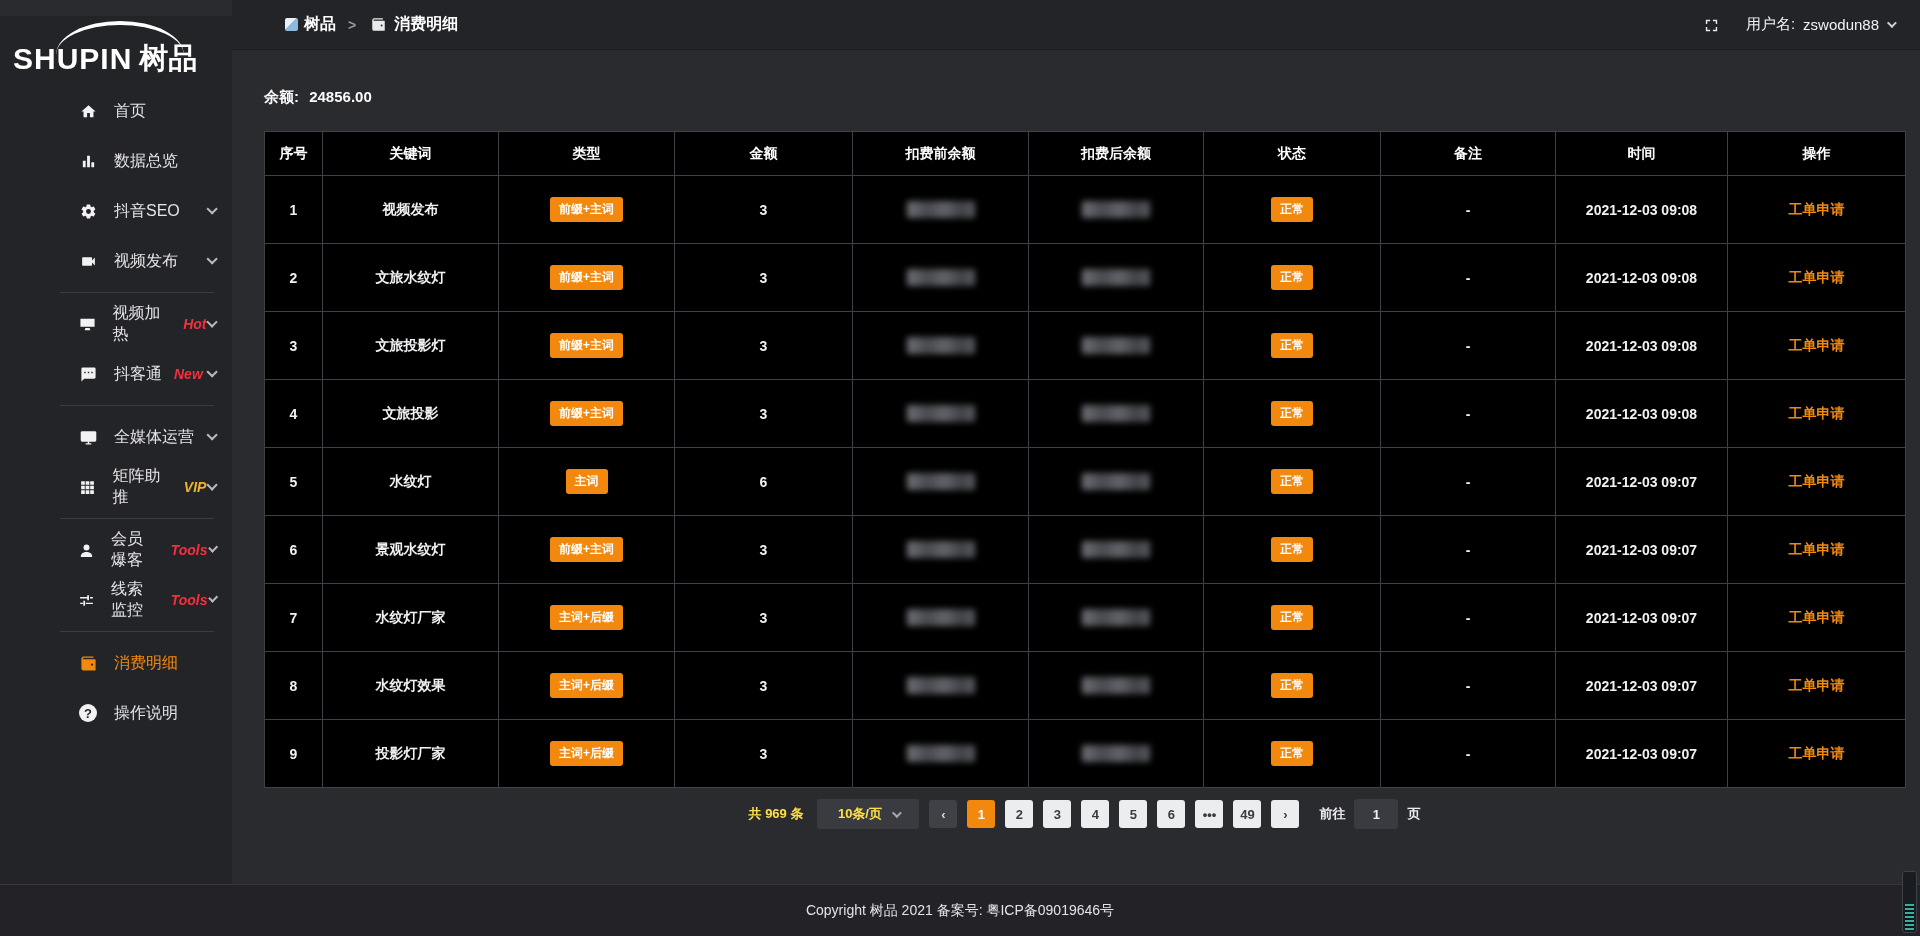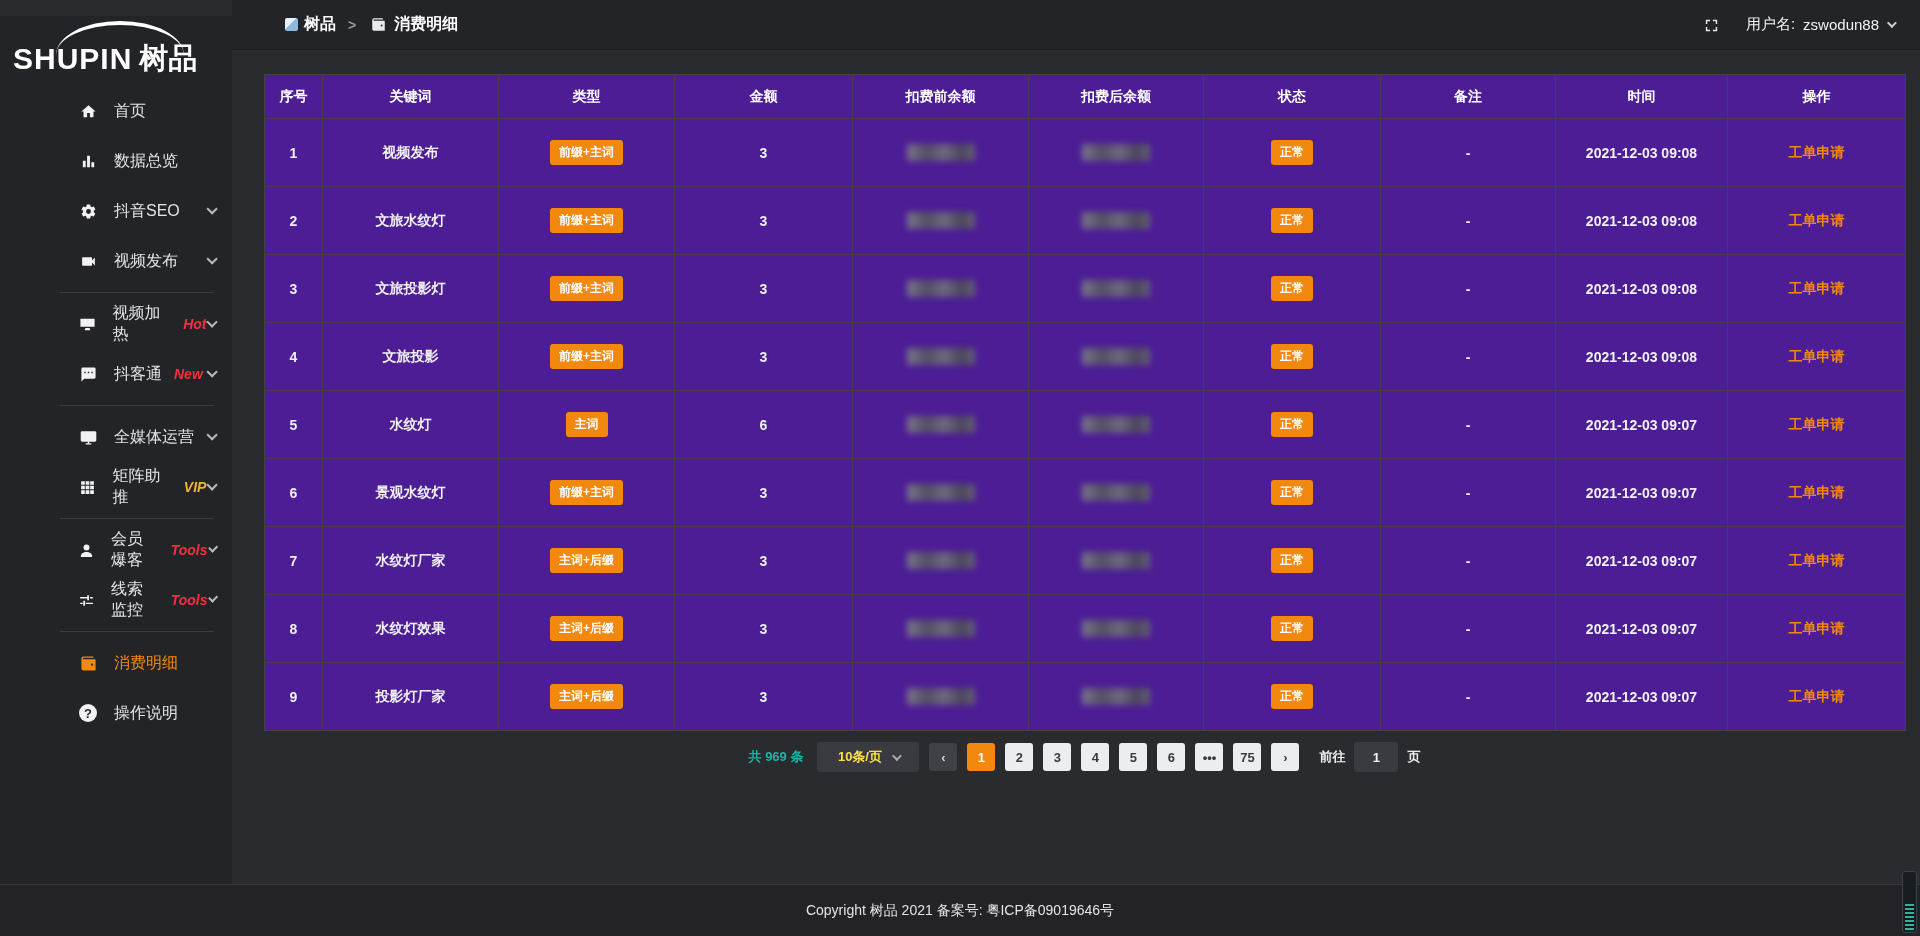--- a/index.html
+++ b/index.html
@@ -58,37 +58,37 @@
   .user-box { display:flex; align-items:center; gap:8px; font-size:15px; color:#F2F2F4; cursor:pointer; }
   .caret { width:7px; height:7px; border-right:2px solid #CFCFD2; border-bottom:2px solid #CFCFD2;
            transform:rotate(45deg) translateY(-2px); }
 
   
   .main { position:absolute; left:232px; top:50px; right:0; bottom:52px; padding:0 15px 0 32px; }
   .balance { margin-top:38px; font-size:15px; font-weight:bold; color:#FBFBFC; }
   .balance b { margin-left:6px; font-size:15px; }
 
   table.data { margin-top:24px; width:1641px; table-layout:fixed; border-collapse:collapse;
-               background:#4c1d95; }
+               background:#000000; }
   table.data th, table.data td {
     border:1px solid #404146; text-align:center; vertical-align:middle;
     overflow:hidden; white-space:nowrap;
   }
   table.data th { height:44px; color:#FFF; font-size:14px; font-weight:bold; }
   table.data td { height:68px; color:#F1F1F3; font-size:14px; font-weight:bold; }
   .badge { display:inline-block; background:var(--accent); color:#fff; font-size:12px;
            font-weight:bold; padding:4px 9px; border-radius:3px; }
   .blur-val { width:68px; height:17px; margin:0 auto; border-radius:2px;
               background:linear-gradient(90deg,#83858C,#55575C 30%,#74767C 55%,#4B4D52 80%,#6A6C72);
               filter:blur(3px); opacity:.85; }
   .link { color:var(--accent); cursor:pointer; font-weight:bold; font-size:14px; }
 
   
   .pager { margin-top:11px; width:1641px; display:flex; align-items:center; justify-content:center; gap:10px; }
-  .pager-total { font-size:13px; color:#14b8a6; font-weight:bold; margin-right:4px; }
+  .pager-total { font-size:13px; color:#fde047; font-weight:bold; margin-right:4px; }
   .page-size { width:102px; height:30px; background:#3A3B40; border-radius:3px; color:#fde047;
                font-size:13px; font-weight:bold; display:flex; align-items:center;
                justify-content:center; gap:10px; cursor:pointer; }
   .page-size .caret { border-color:#A9AAAE; }
   .pbtn { min-width:28px; height:28px; border-radius:3px; background:#ECEDEF; color:#3A3B3F;
           font-size:13px; font-weight:bold; display:flex; align-items:center;
           justify-content:center; cursor:pointer; padding:0 4px; }
   .pbtn.prev { background:#404147; color:#DADADD; }
   .pbtn.activepg { background:var(--accent); color:#fff; }
   .goto { display:flex; align-items:center; gap:9px; margin-left:10px;
@@ -258,20 +258,24 @@
     </span>
     <div class="user-box">
       <span>用户名:</span>
       <span>zswodun88</span>
       <span class="caret"></span>
     </div>
   </div>
 </header>
 
 <main class="main">
+  <div class="balance">
+    <span>余额:</span>
+    <b>24856.00</b>
+  </div>
 
   <table class="data">
     <colgroup>
       <col style="width:58px">
         <col style="width:176px">
         <col style="width:176px">
         <col style="width:178px">
       <col style="width:176px">
         <col style="width:175px">
         <col style="width:177px">
@@ -449,21 +453,21 @@
     </div>
     <div class="pbtn prev">‹</div>
     <div id="page-buttons" style="display:flex;gap:10px">
         <div class="pbtn activepg">1</div>
         <div class="pbtn">2</div>
         <div class="pbtn">3</div>
         <div class="pbtn">4</div>
         <div class="pbtn">5</div>
         <div class="pbtn">6</div>
         <div class="pbtn">•••</div>
-        <div class="pbtn">75</div>
+        <div class="pbtn">49</div>
       </div>
     <div class="pbtn">›</div>
     <div class="goto">
       <span>前往</span>
       <input class="goto-input" value="1" style="">
       <span>页</span>
     </div>
   </div>
 </main>
 

